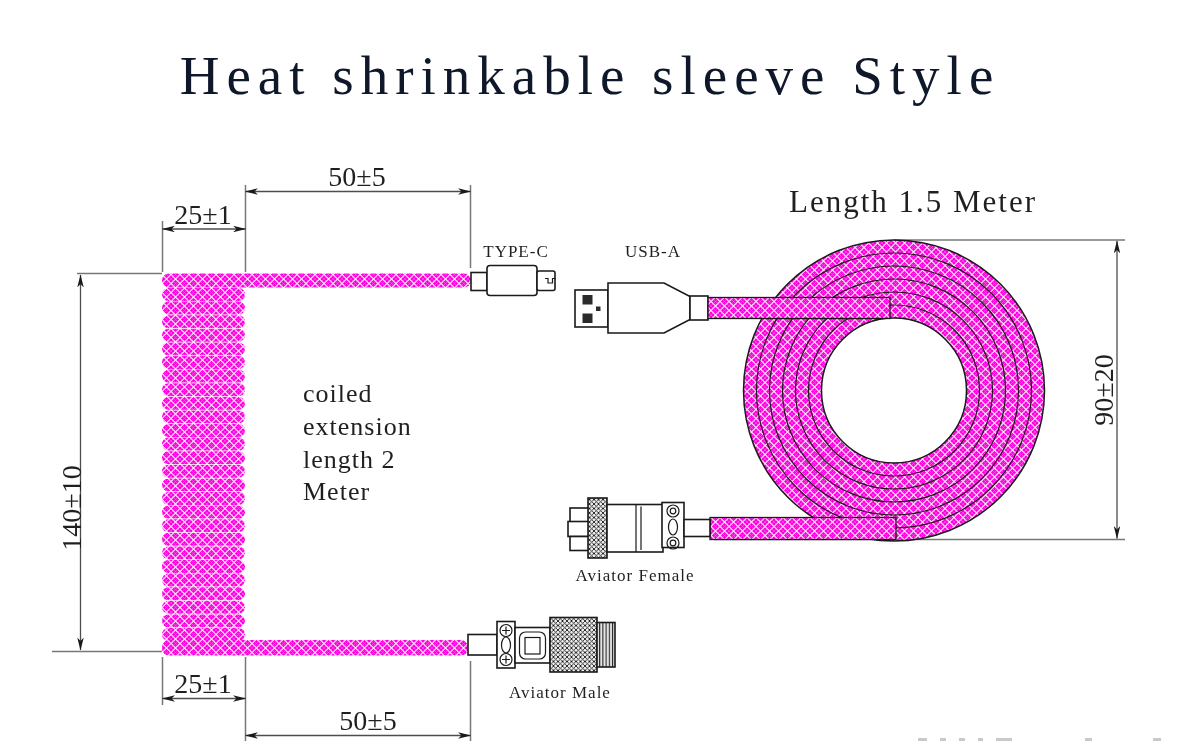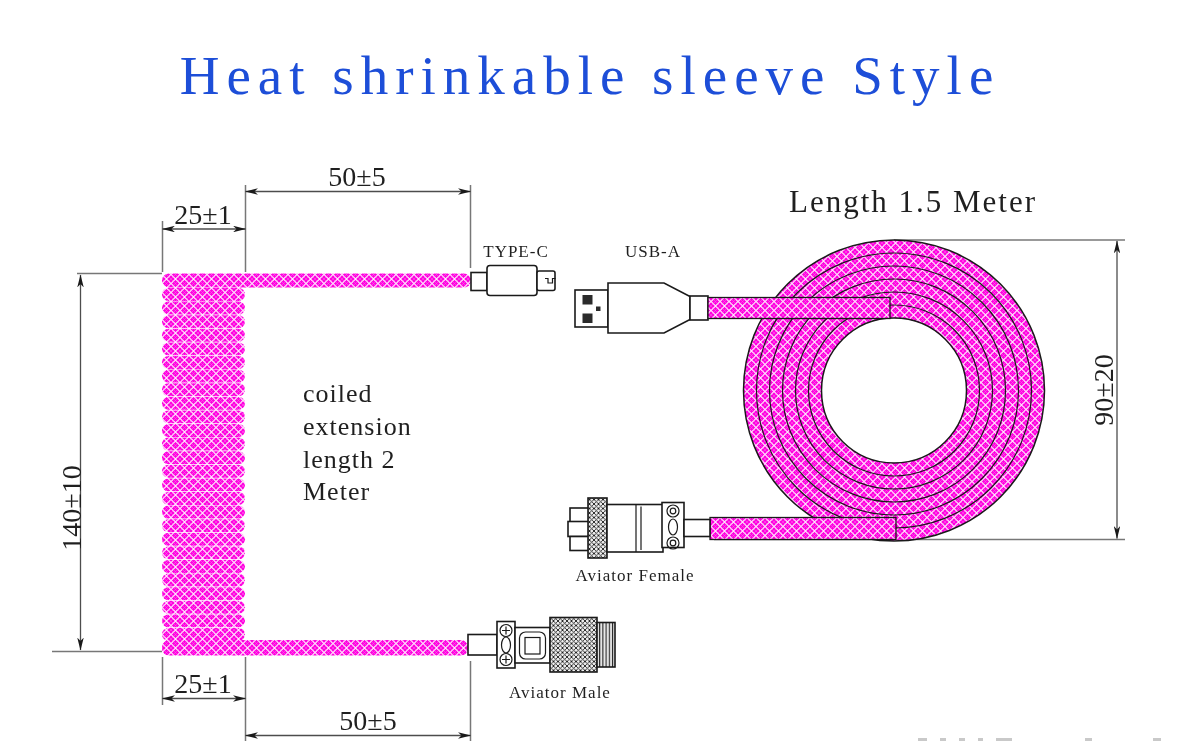--- a/index.html
+++ b/index.html
@@ -1,19 +1,19 @@
 <!DOCTYPE html>
 <html><head>
 <meta charset="utf-8">
 <style>
   html,body{margin:0;padding:0;background:#fff;}
   .canvas{position:relative;width:1180px;height:745px;background:#fff;overflow:hidden;
           font-family:"Liberation Serif", serif;}
   .title{position:absolute;top:44px;left:0;width:100%;margin:0;text-align:center;
-         font-weight:400;font-size:55px;letter-spacing:7px;color:#1d4ed8;white-space:nowrap;}
+         font-weight:400;font-size:55px;letter-spacing:7px;color:#0f172a;white-space:nowrap;}
   svg{position:absolute;left:0;top:0;}
   svg text{font-family:"Liberation Serif", serif;fill:#1f1f1f;}
   .dim-text{font-size:28px;}
   .label-text{font-size:17px;letter-spacing:1px;}
   .note-text{font-size:26px;letter-spacing:1px;}
   .len-text{font-size:31px;letter-spacing:2px;}
   .ext{stroke:#777;stroke-width:1.5;fill:none;}
   .dim{stroke:#4d4d4d;stroke-width:1.3;fill:none;}
   .part{fill:#fff;stroke:#1a1a1a;stroke-width:1.6;}
   .thin{fill:none;stroke:#1a1a1a;stroke-width:1.2;}

